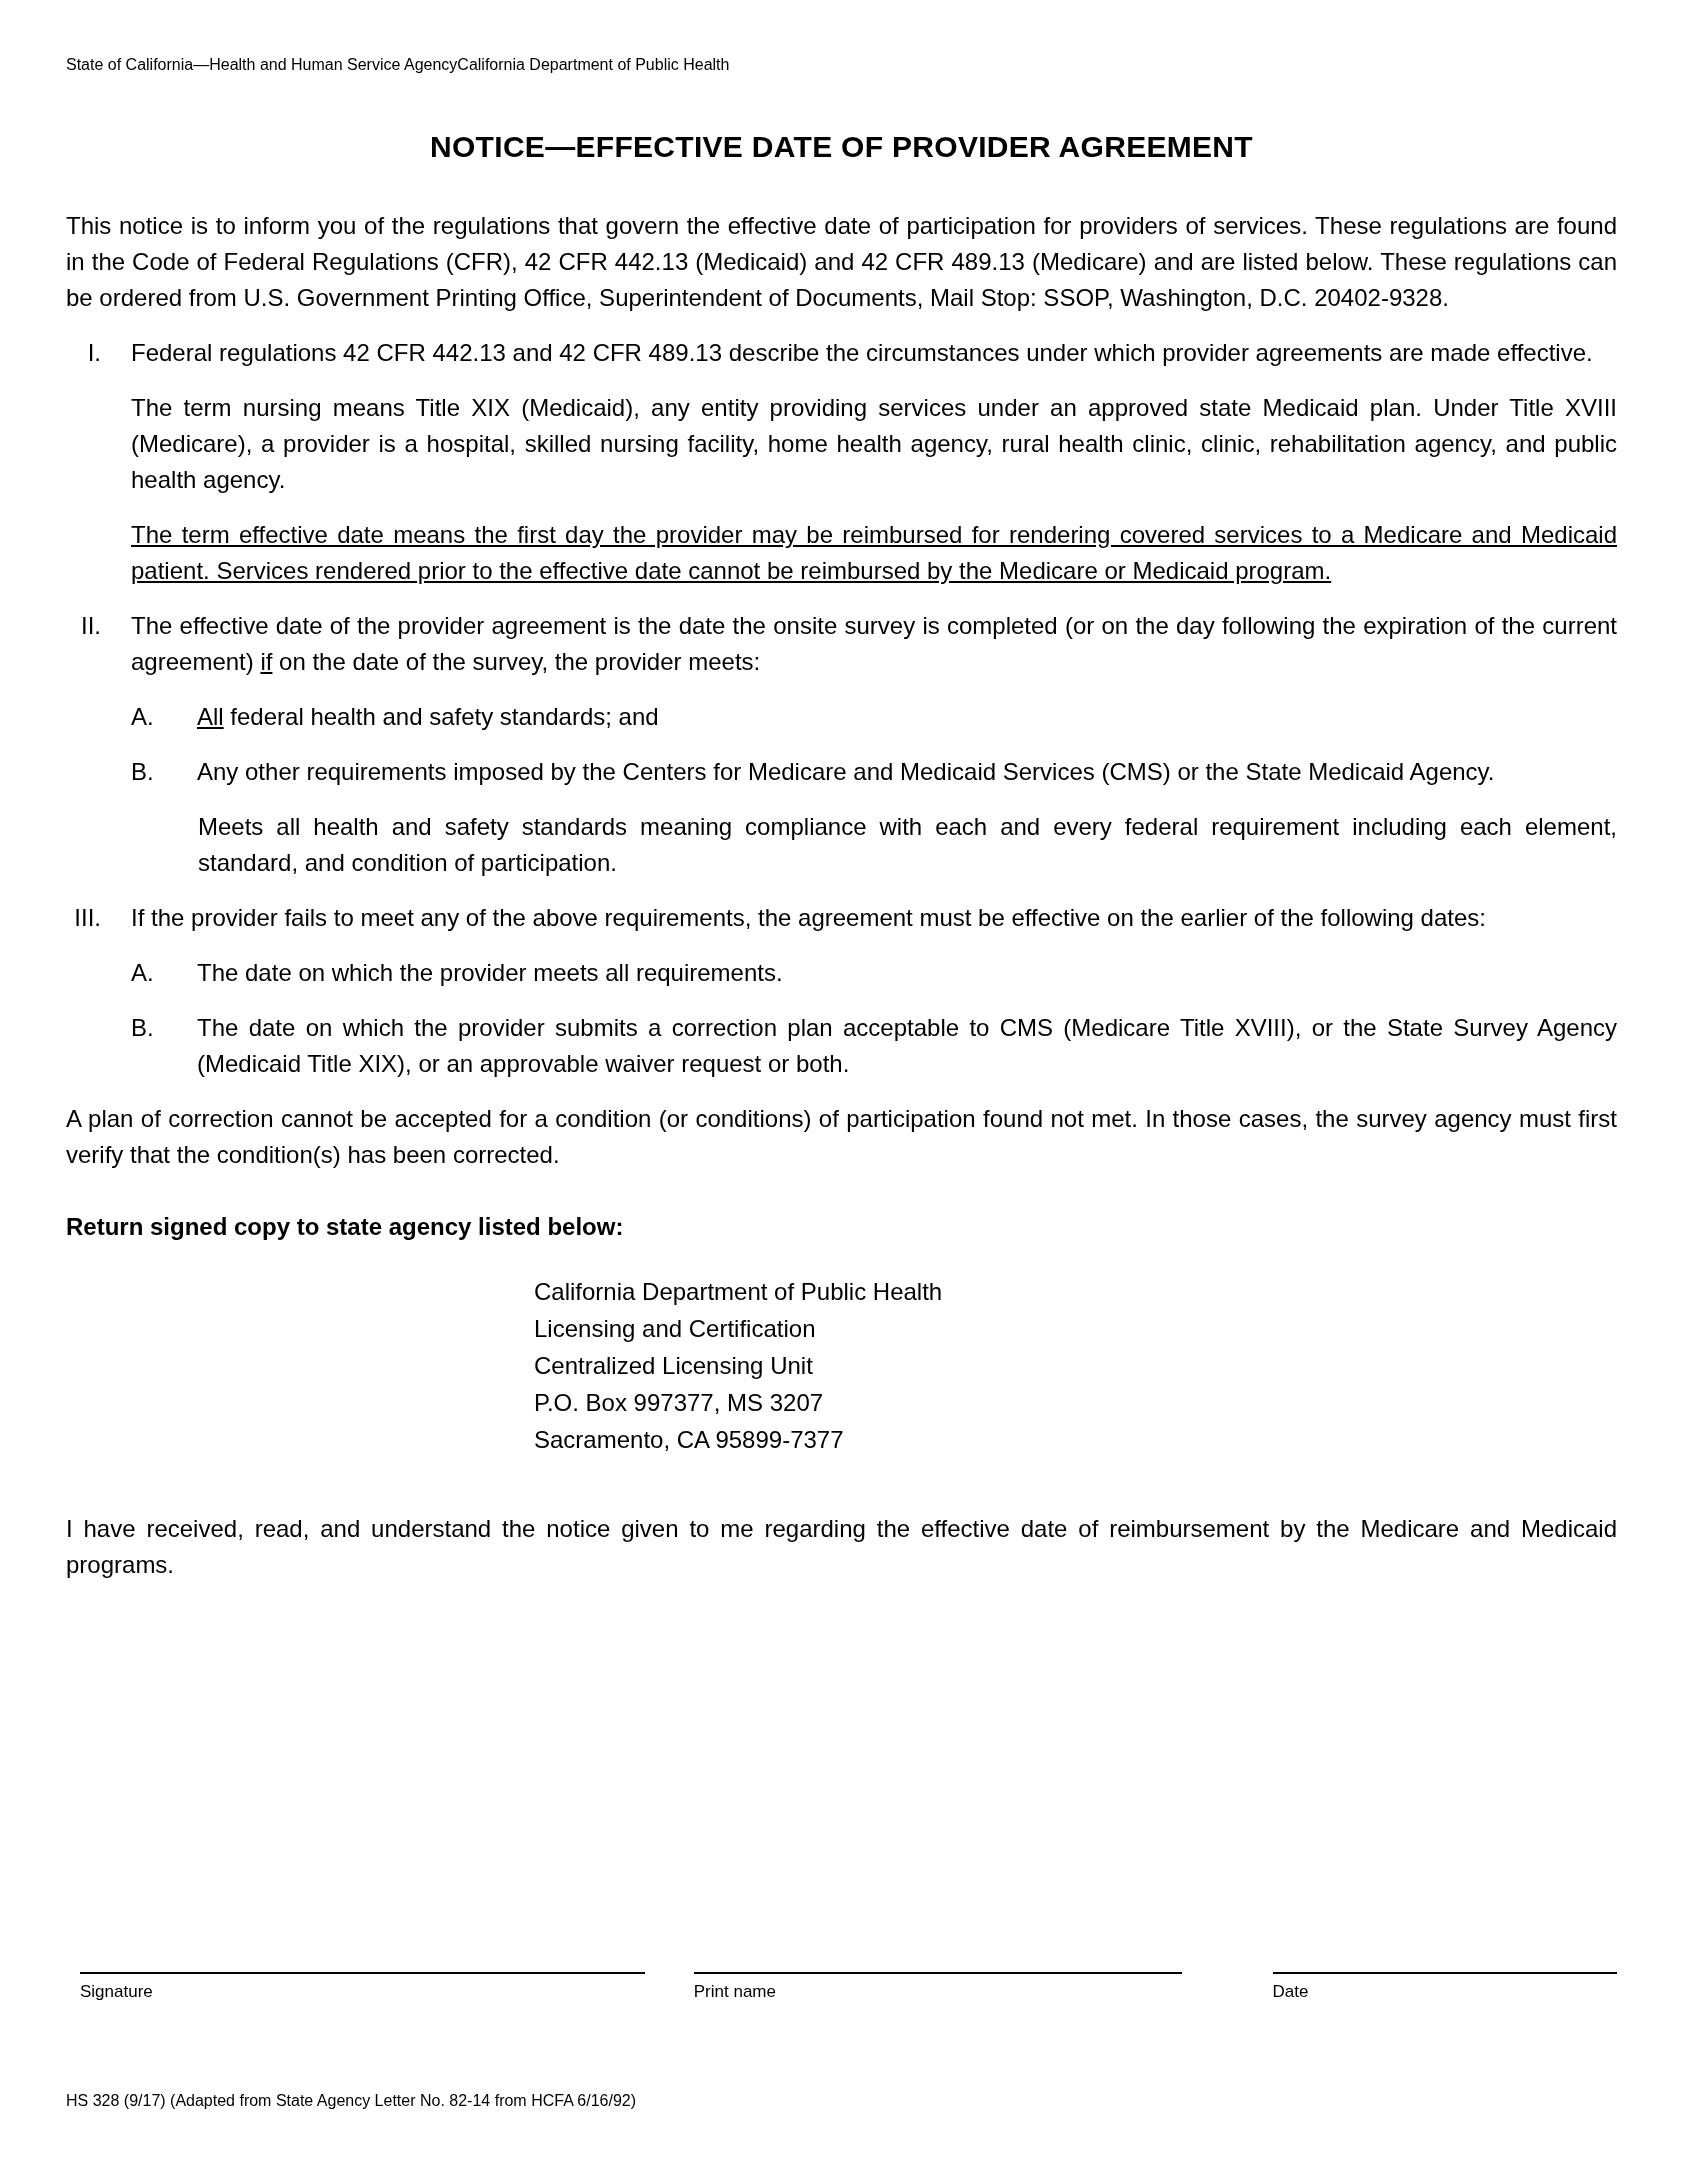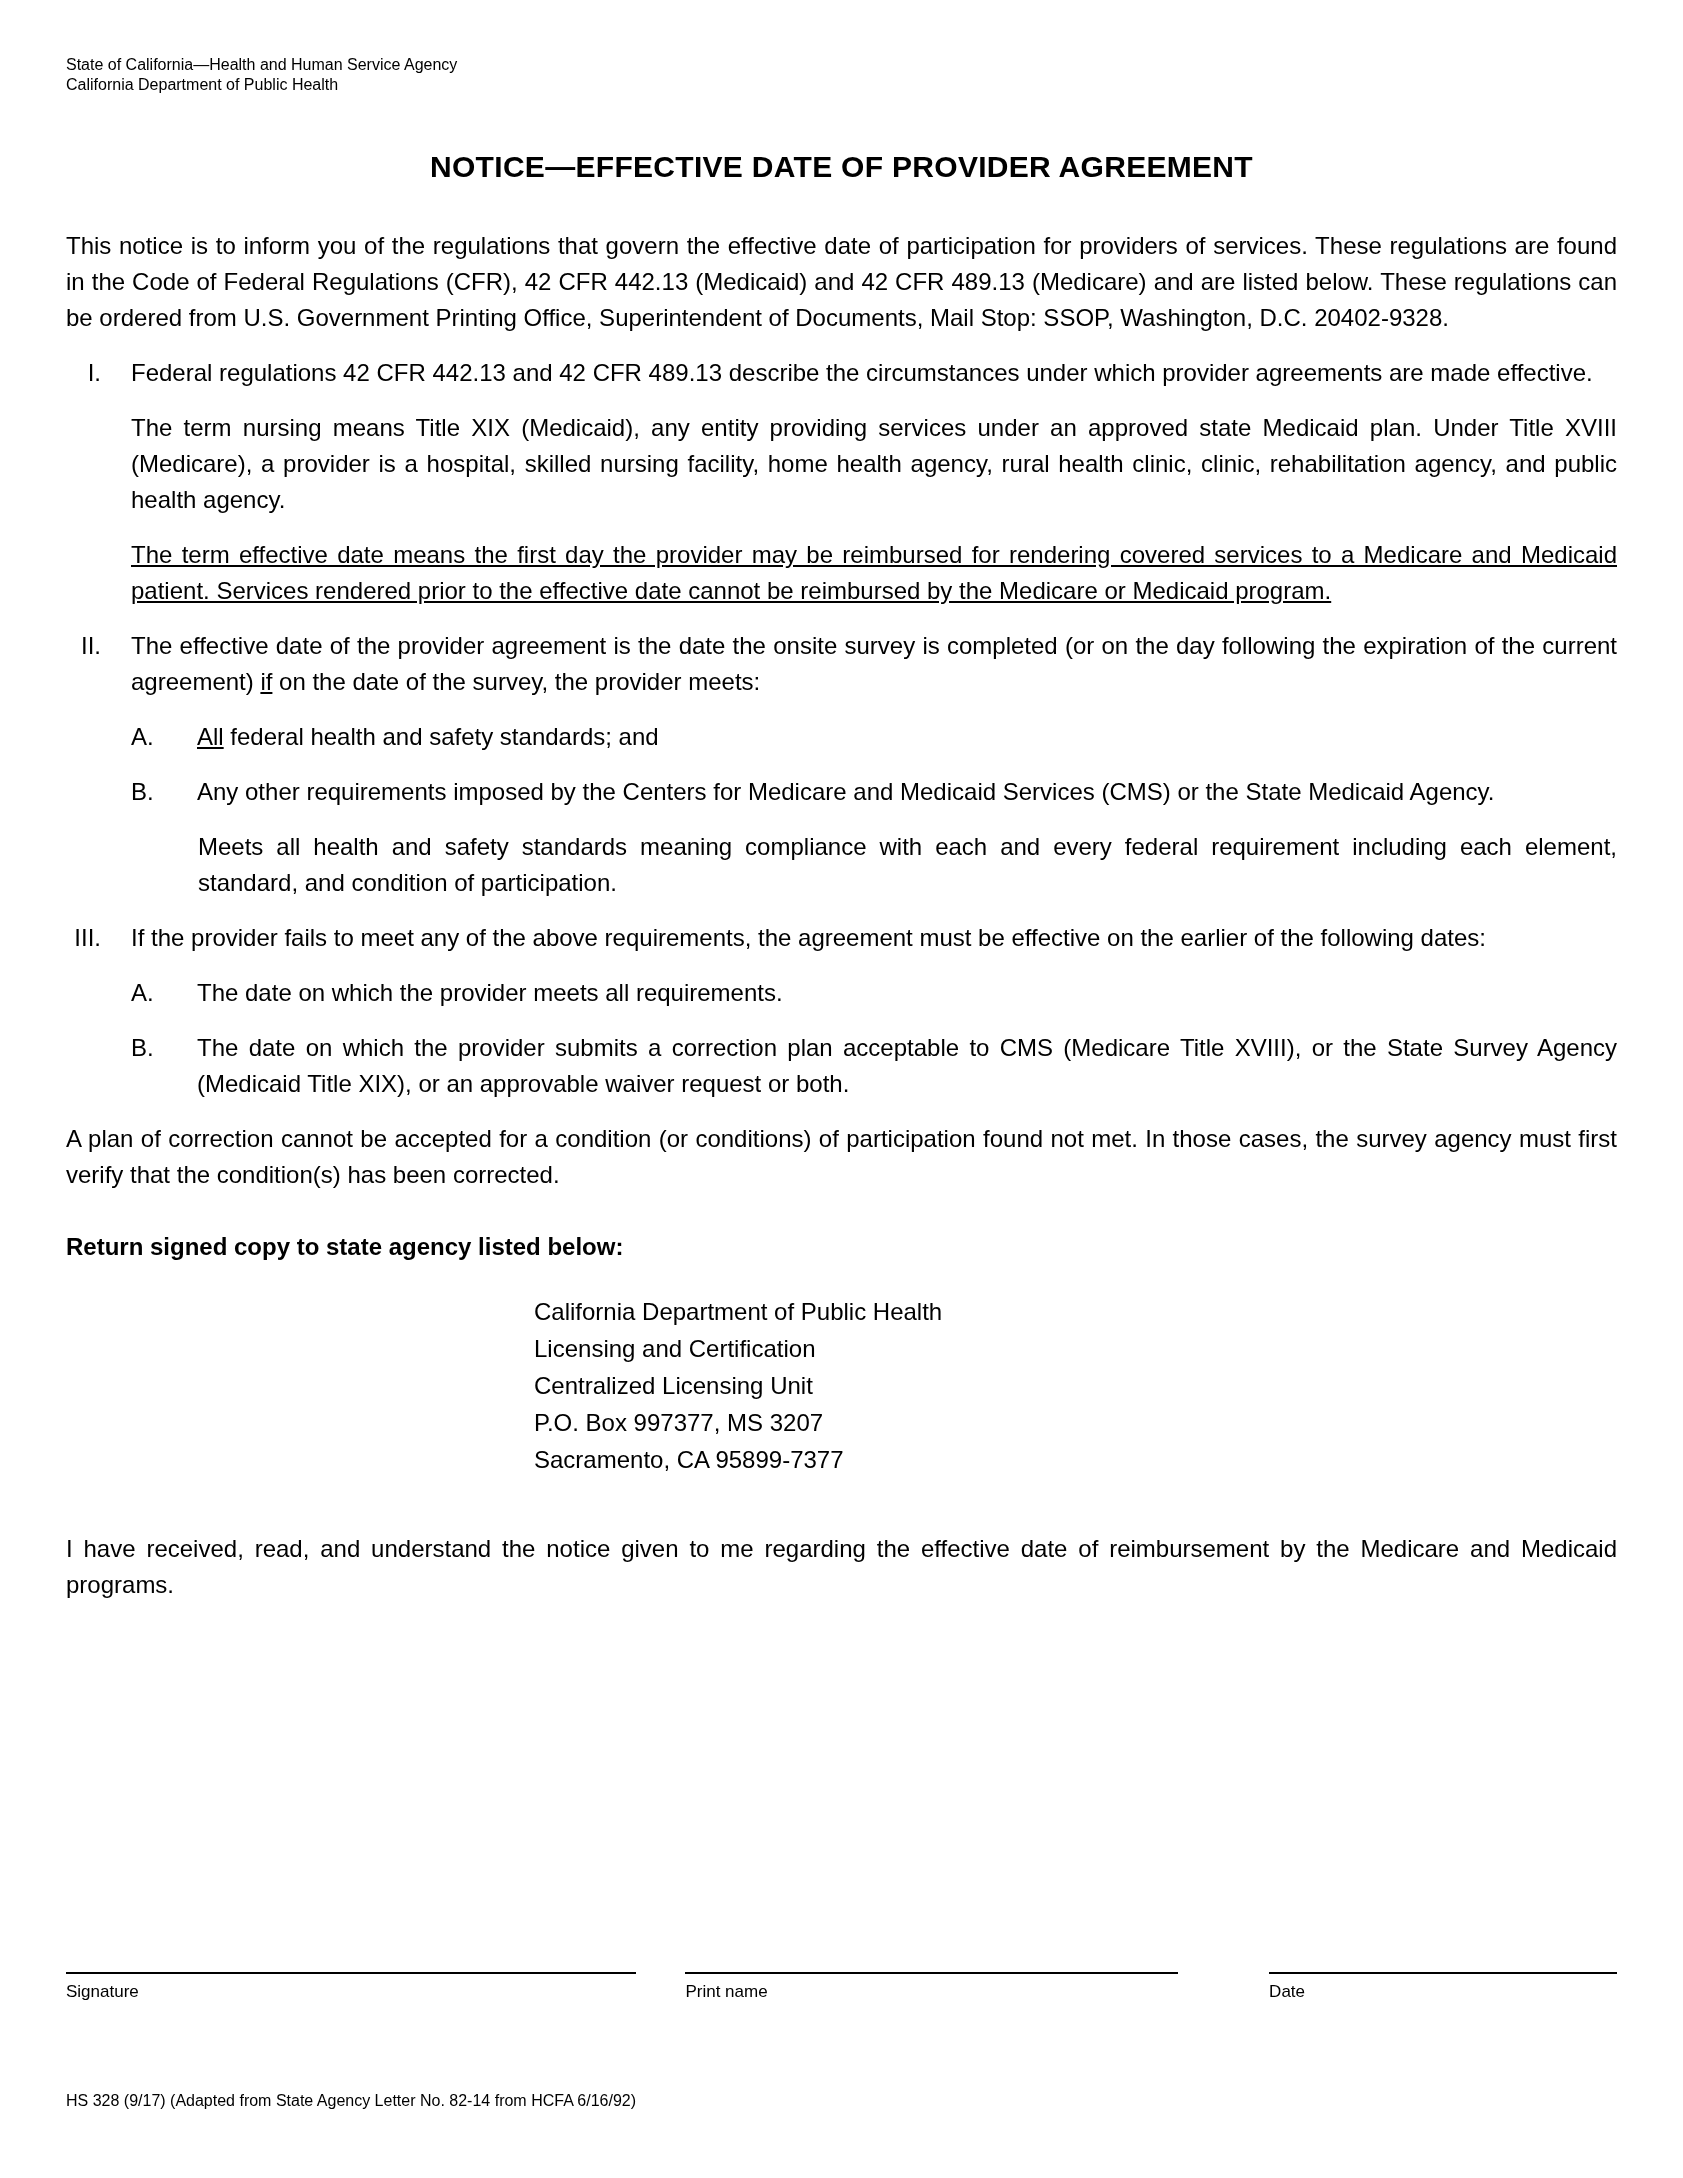--- a/index.html
+++ b/index.html
@@ -13,21 +13,20 @@
     color: #000000;
     font-family: "Liberation Sans", "DejaVu Sans", sans-serif;
   }
   .page { padding: 55px 66px 0 66px; }
 
   .doc-header {
     display: flex;
     align-items: flex-start;
     font-size: 16px;
     line-height: 20px;
-    flex-direction: column;
   }
 
   .doc-title {
     margin: 55px 0 44px 0;
     text-align: center;
     font-size: 30px;
     font-weight: 700;
     letter-spacing: 0.3px;
   }
 
@@ -48,21 +47,21 @@
   .u { text-decoration: underline; }
 
   .return-heading { margin: 36px 0 28px 0; font-weight: 700; font-size: 24px; line-height: 36px; }
 
   .address { margin-left: 468px; line-height: 37px; }
 
   .ack { margin-top: 53px; }
 
   .sig-row {
     position: absolute;
-    left: 66px;
+    left: 80px;
     right: 66px;
     top: 1972px;
     display: flex;
   }
   .sig-1 { width: 587px; margin-right: 49px; }
   .sig-2 { width: 507px; margin-right: 49px; }
   .sig-3 { width: 358px; margin-left: 42px; }
   .sig-line { height: 2px; background: #000000; }
   .sig-label { margin-top: 7px; font-size: 17px; line-height: 21px; }
 

